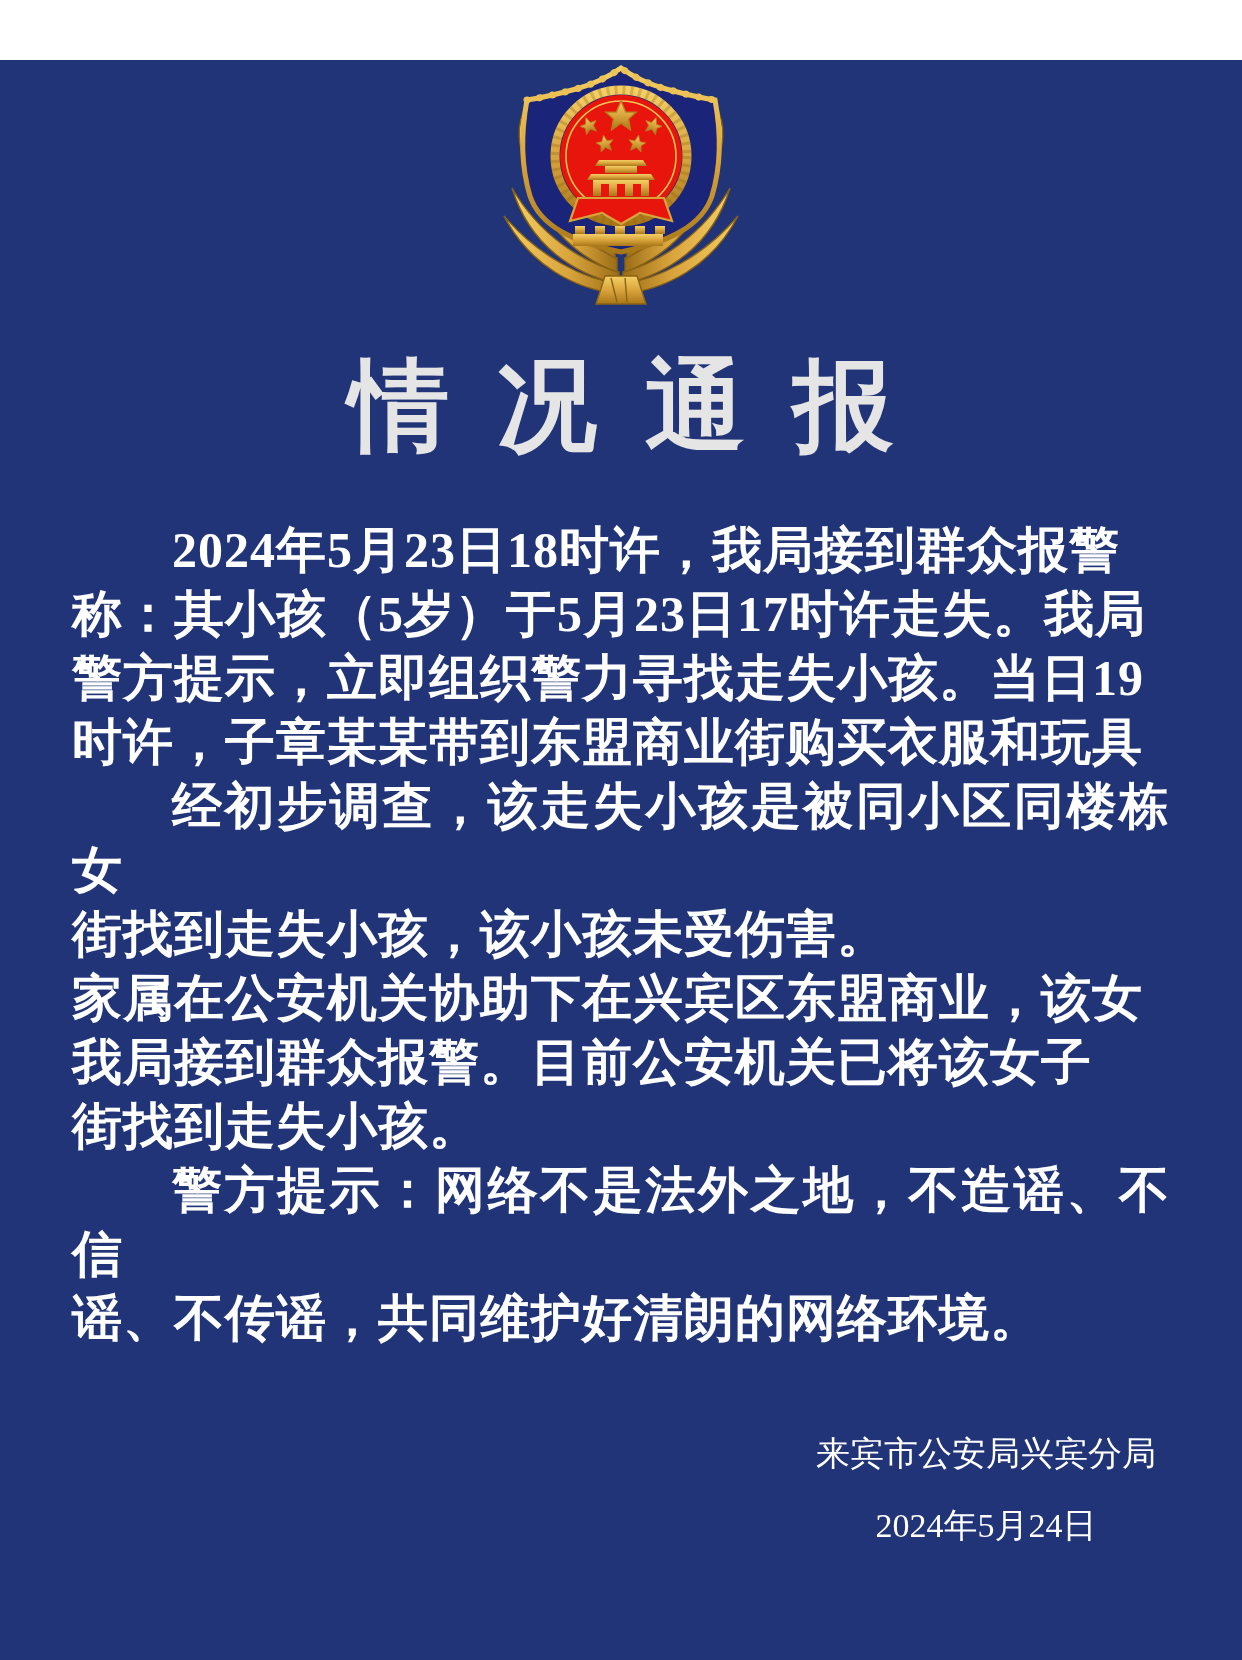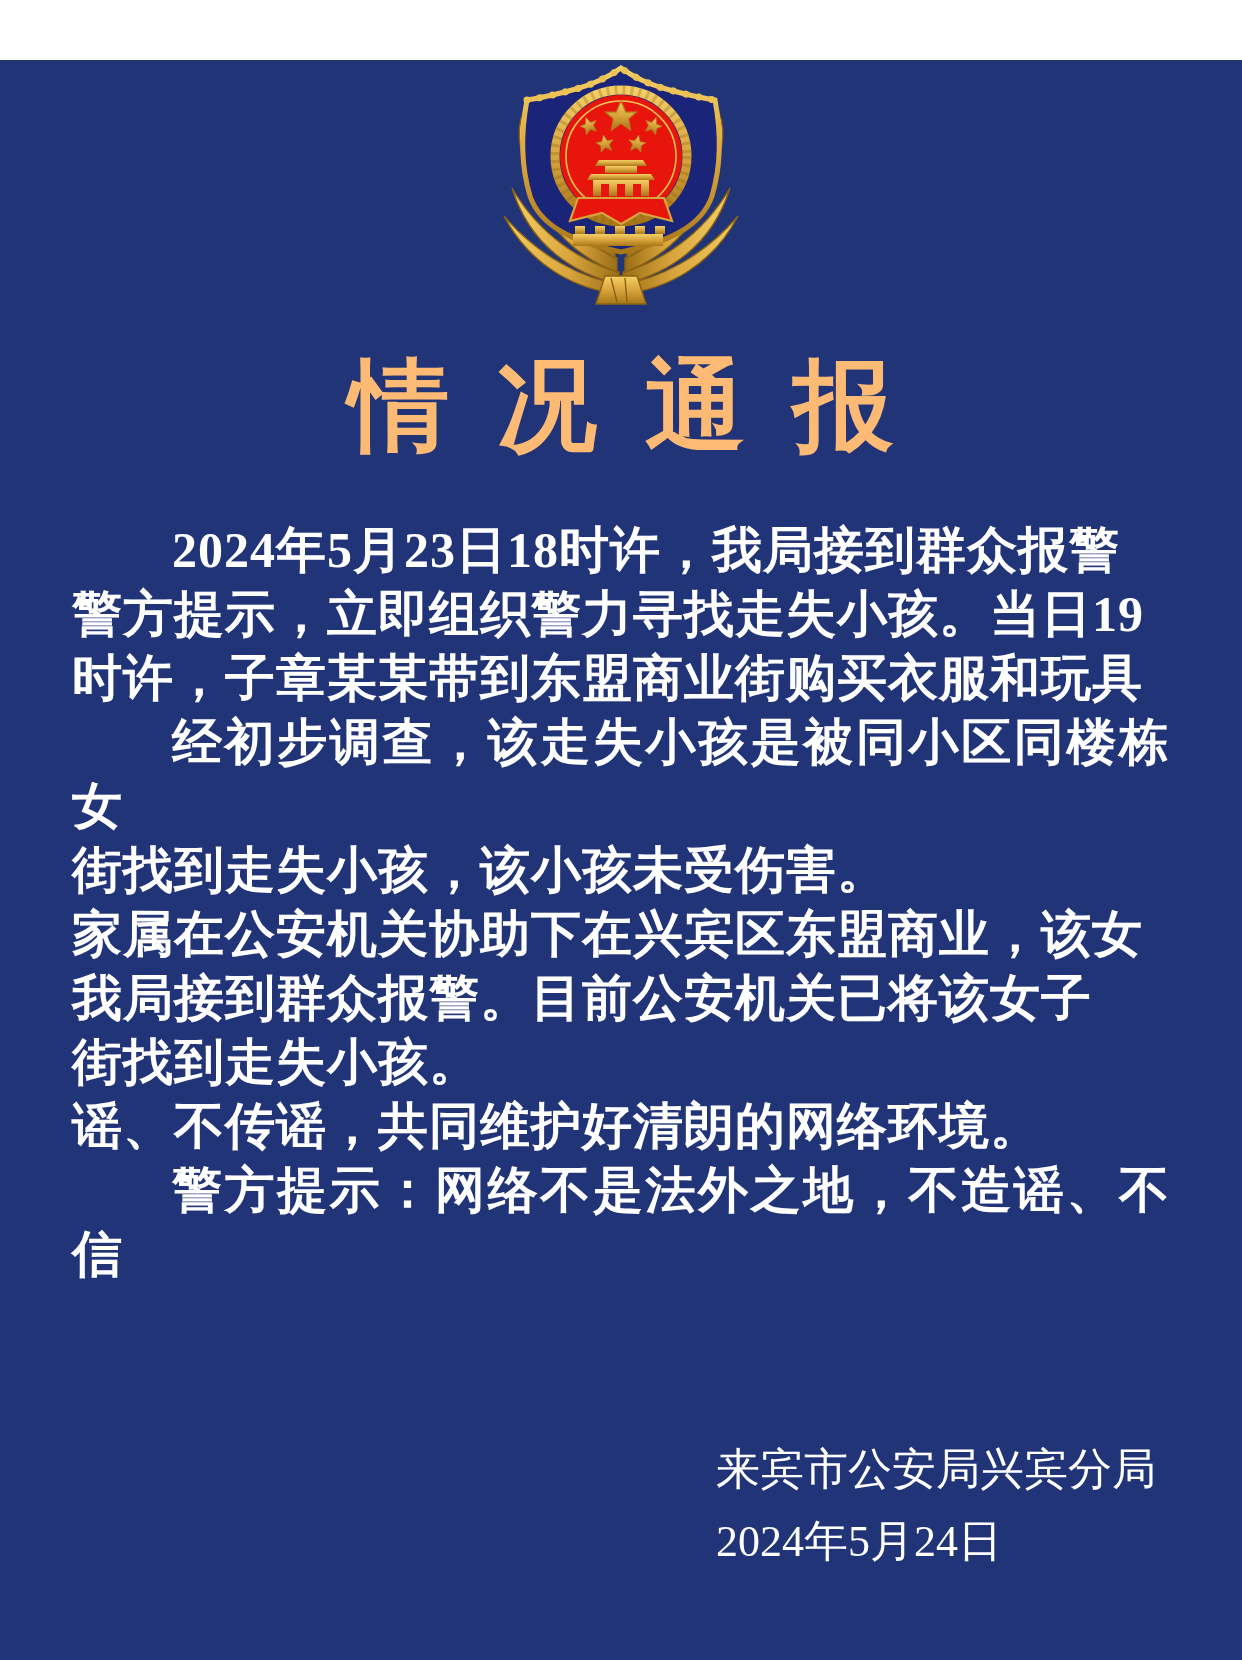--- a/index.html
+++ b/index.html
@@ -24,40 +24,40 @@
   .emblem svg { display: block; width: 286px; height: 250px; }
   .title {
     margin: 44px 0 14px 0;
     font-family: "Liberation Sans", "DejaVu Sans", sans-serif;
     font-weight: 700;
     font-size: 100px;
     line-height: 102px;
     text-align: center;
     letter-spacing: 0.48em;
     text-indent: 0.48em; 
-    color: #fdba74;
+    color: #e5e5e5;
   }
   .body-text {
     margin: 62px 72px 0 72px;
     font-size: 50px;
     line-height: 64px;
     font-weight: 700;
     letter-spacing: 1px;
     text-align: justify;
   }
   .body-text .line { min-height: 64px; }
   .body-text .line.indent { text-indent: 100px; }
   .signature {
     position: absolute;
     right: 86px;
     top: 1358px;
-    font-size: 44px;
+    text-align: center;
+    font-size: 34px;
     line-height: 72px;
     font-weight: 400;
-    margin-top: 16px;
   }
 </style>
 </head>
 <body>
 
 <div class="page">
 
   <div class="emblem">
     <svg viewBox="0 0 286 250" aria-hidden="true">
       <defs>
@@ -133,29 +133,30 @@
 
       <path d="M127 216 L159 216 L168 244 L118 244 Z" fill="url(#gold)" stroke="#8a6212" stroke-width="1.4"></path>
       <path d="M133 218 L139 242 M147 218 L149 242" stroke="#8a6212" stroke-width="1.4" fill="none"></path>
     </svg>
   </div>
 
   <h1 class="title">情况通报</h1>
 
   <div class="body-text">
       <div class="line indent">2024年5月23日18时许，我局接到群众报警</div>
+      <div class="line">称：其小孩（5岁）于5月23日17时许走失。我局</div>
       <div class="line">警方提示，立即组织警力寻找走失小孩。当日19</div>
       <div class="line">时许，子章某某带到东盟商业街购买衣服和玩具</div>
       <div class="line indent">经初步调查，该走失小孩是被同小区同楼栋女</div>
       <div class="line">街找到走失小孩，该小孩未受伤害。</div>
       <div class="line">家属在公安机关协助下在兴宾区东盟商业，该女</div>
       <div class="line">我局接到群众报警。目前公安机关已将该女子</div>
       <div class="line">街找到走失小孩。</div>
+      <div class="line indent">警方提示：网络不是法外之地，不造谣、不信</div>
       <div class="line">谣、不传谣，共同维护好清朗的网络环境。</div>
-      <div class="line indent">警方提示：网络不是法外之地，不造谣、不信</div>
     </div>
 
   <div class="signature">
     <div>来宾市公安局兴宾分局</div>
     <div>2024年5月24日</div>
   </div>
 
 </div>
 
 </body></html>

